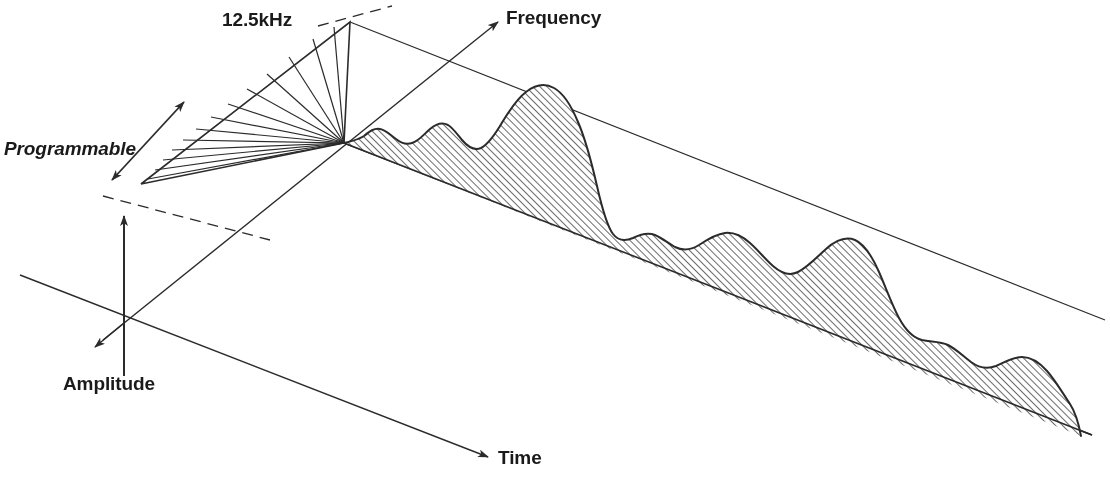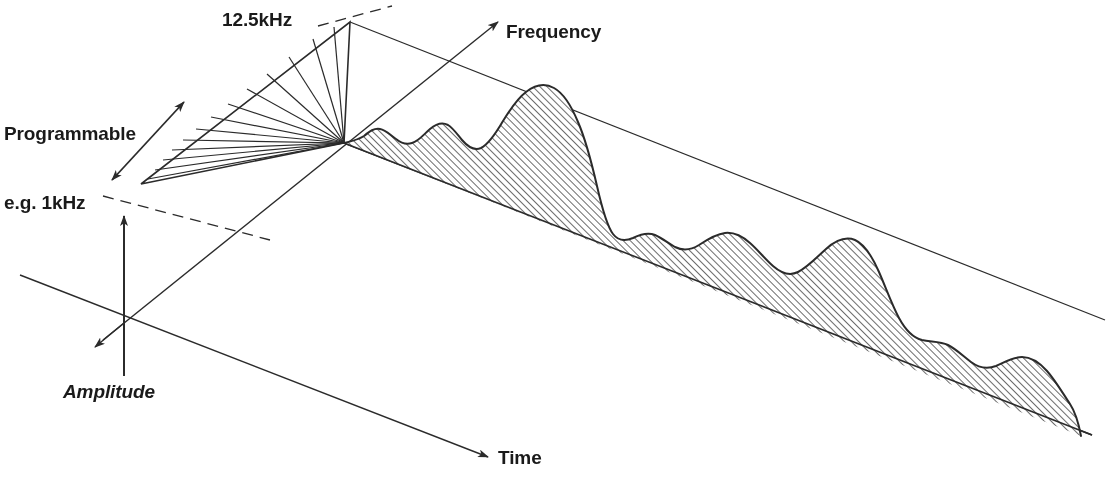--- a/index.html
+++ b/index.html
@@ -26,25 +26,25 @@
   .lbl {
     position: absolute;
     color: #1a1a1a;
     font-family: "Liberation Sans", sans-serif;
     font-weight: 600;
     font-size: 19px;
     line-height: 23px;
     white-space: pre;
     letter-spacing: -0.1px;
   }
-  #label-programmable-filter { left: 4px;   top: 76px; }
+  #label-programmable-filter { left: 4px;   top: 91px; font-style: italic; }
   #label-12-5khz            { left: 222px; top: 8px;  }
-  #label-frequency          { left: 506px; top: 20px;  }
+  #label-frequency          { left: 506px; top: 6px;  }
   #label-time               { left: 498px; top: 446px; text-align: right;}
-  #label-amplitude          { left: 63px;  top: 380px; font-style: italic;}
+  #label-amplitude          { left: 63px;  top: 372px;}
 </style>
 </head>
 <body>
 
 <div id="root">
 
   <svg class="diagram" viewBox="0 0 1110 487">
     <defs>
       <pattern id="hatch" patternUnits="userSpaceOnUse" width="5" height="5" patternTransform="rotate(-45)">
         <rect width="5" height="5" fill="#ffffff"></rect>
@@ -168,21 +168,20 @@
                C 1031,357 1039,362 1047,371
                C 1055,380 1062,392 1070,404
                C 1074,410 1078,420 1081,436" fill="none" stroke="#2b2b2b" stroke-width="2" stroke-linejoin="round" stroke-linecap="round"></path>
     </g>
 
     <line x1="344" y1="143" x2="1092" y2="435" stroke="#2b2b2b" stroke-width="1.6"></line>
   </svg>
 
   <div class="lbl" id="label-programmable-filter">
     <div>Programmable</div>
-    <div>e.g. 1kHz</div>
   </div>
 
   <div class="lbl" id="label-12-5khz">12.5kHz</div>
 
   <div class="lbl" id="label-frequency">Frequency</div>
 
   <div class="lbl" id="label-time">Time</div>
 
   <div class="lbl" id="label-amplitude">Amplitude</div>
 

